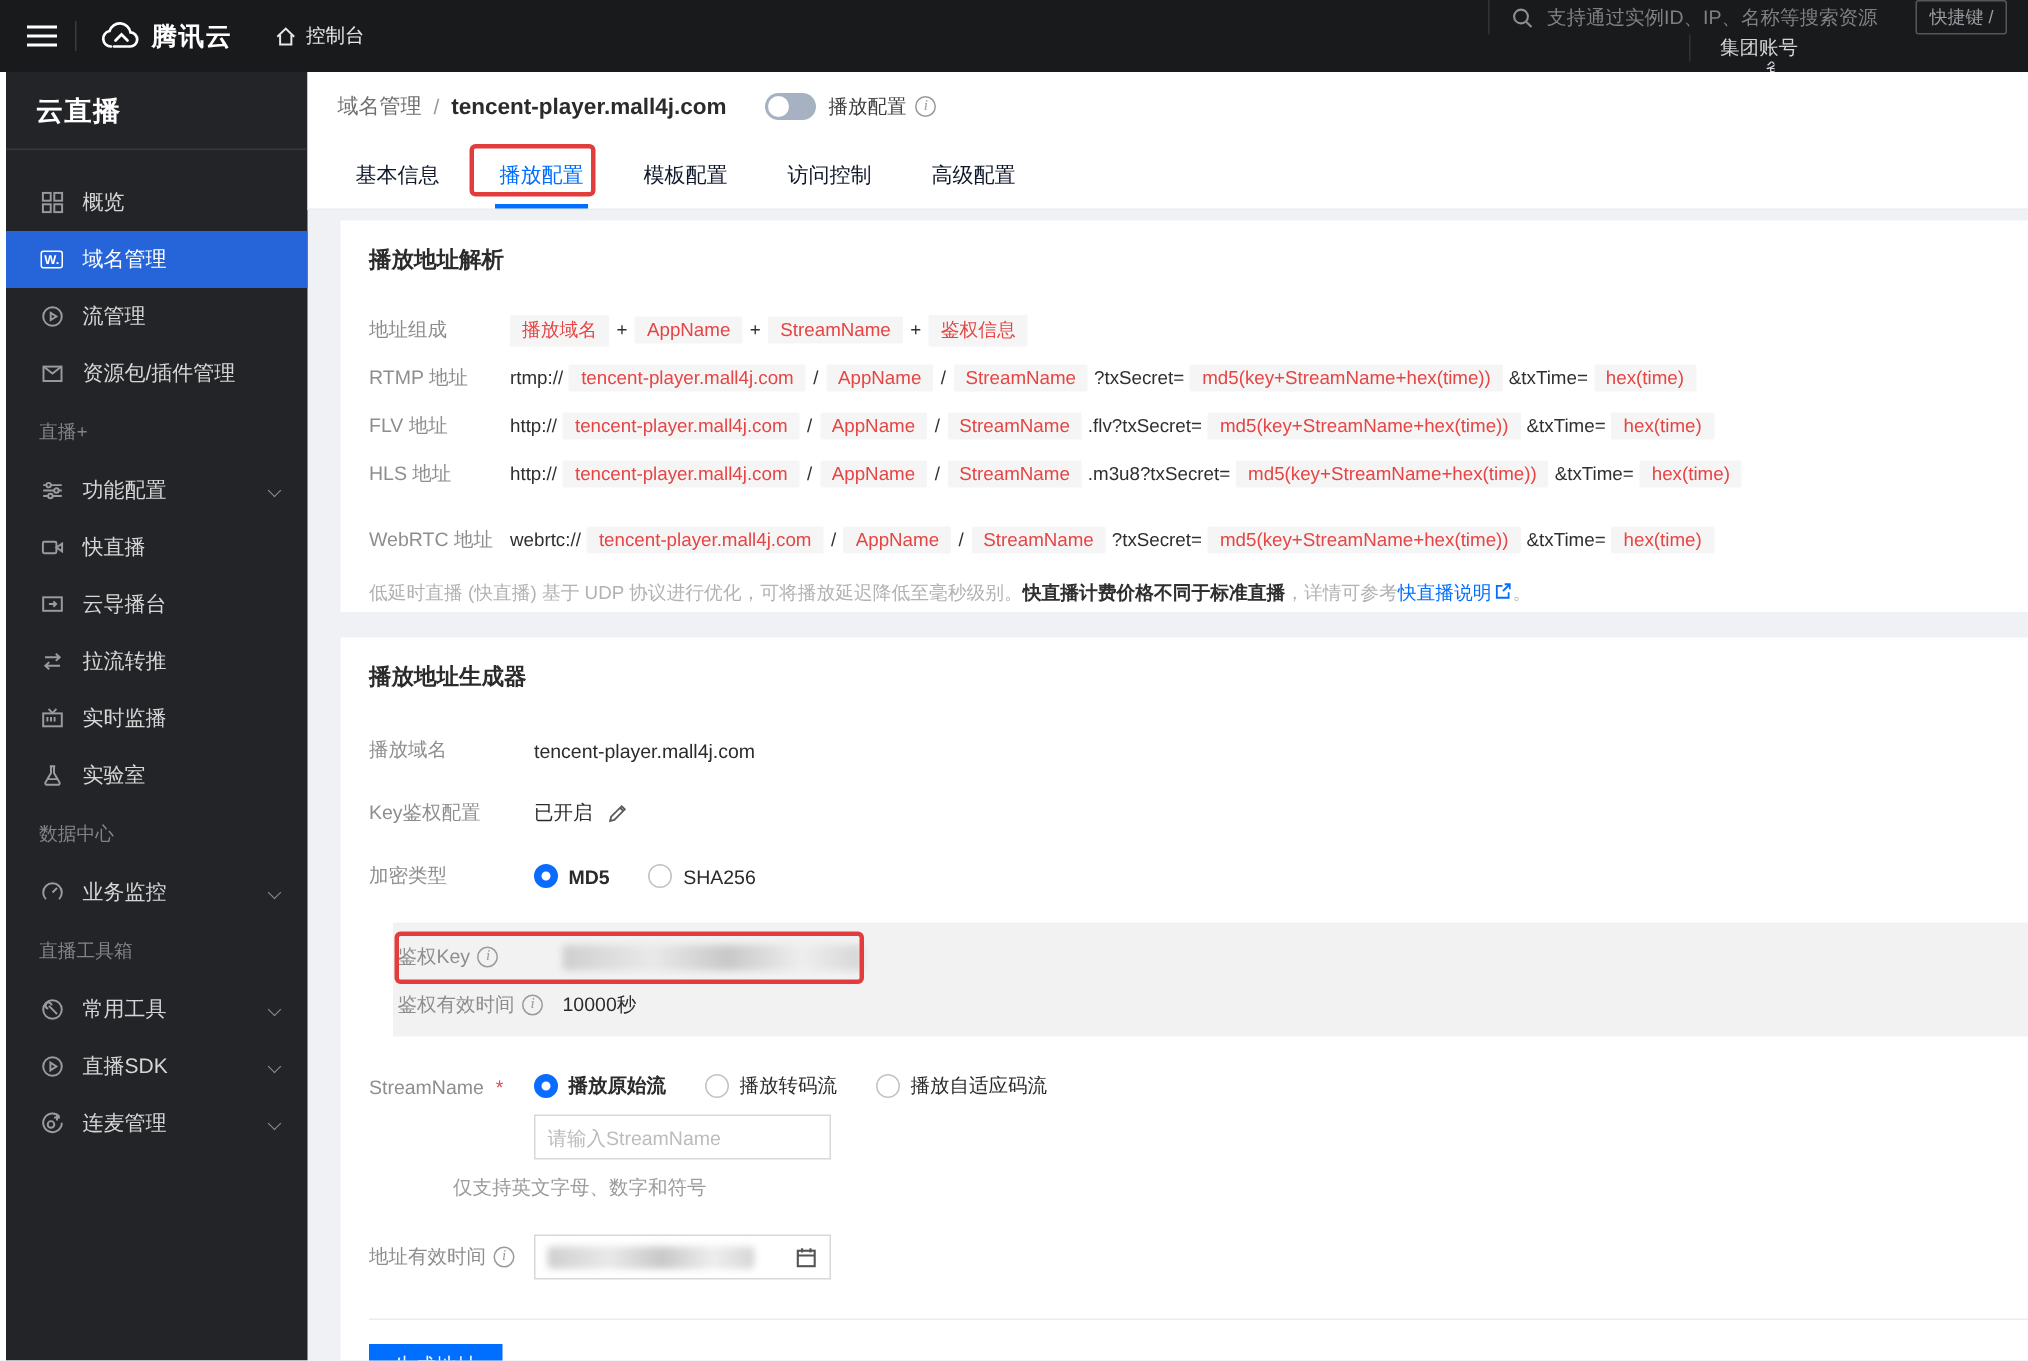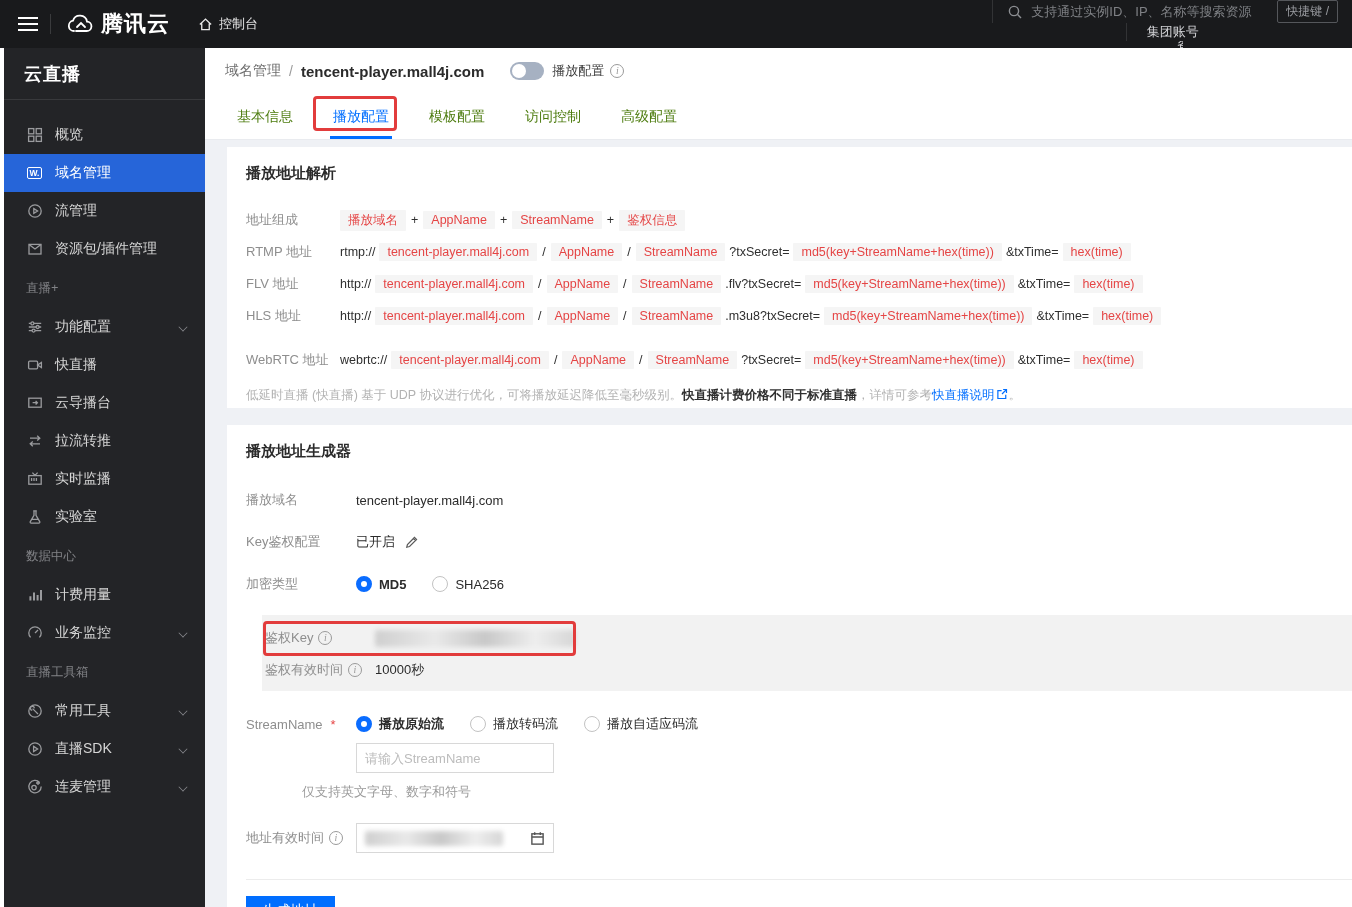--- a/index.html
+++ b/index.html
@@ -4,21 +4,21 @@
 <style>
   * { margin:0; padding:0; box-sizing:border-box; }
   html,body { width:1352px; height:907px; font-family:"Liberation Sans","DejaVu Sans",sans-serif; background:#eff1f5; overflow:hidden; position:relative; }
 
   
   .topbar { position:absolute; left:0; top:0; width:1352px; height:48px; background:#191a1c; display:flex; align-items:center; justify-content:space-between; z-index:30; }
   .tb-left { display:flex; align-items:center; height:100%; }
   .hamburger { width:46px; height:100%; display:flex; flex-direction:column; justify-content:center; gap:4px; padding-left:18px; cursor:pointer; }
   .hamburger span { display:block; width:20px; height:2px; background:#fff; }
   .tb-divider { width:1px; height:20px; background:#3a3b3d; margin:0 10px 0 4px; }
-  .brand { display:flex; align-items:center; gap:8px; color:#fff; font-size:22px; font-weight:bold; padding:0 14px 0 6px; letter-spacing:1px; cursor:pointer; }
+  .brand { display:flex; align-items:center; gap:8px; color:#fff; font-size:17px; font-weight:bold; padding:0 14px 0 6px; letter-spacing:1px; cursor:pointer; }
   .console { display:flex; align-items:center; gap:6px; color:#e8e8e8; font-size:13px; padding:0 14px; cursor:pointer; }
   .tb-right { display:flex; align-items:center; height:100%;flex-direction:column; }
   .tb-search { display:flex; align-items:center; gap:8px; border-left:1px solid #323335; padding:0 14px; height:100%; }
   .tb-search input { background:transparent; border:none; outline:none; color:#cfcfcf; font-size:13px; width:238px; }
   .tb-search input::placeholder { color:#7f8185; }
   .shortcut { border:1px solid #55575b; color:#9a9ca1; font-size:12px; padding:2px 8px; border-radius:2px; white-space:nowrap; }
   .tb-item { color:#d4d5d8; font-size:13px; padding:0 20px; border-left:1px solid #323335; height:100%; display:flex; align-items:center; cursor:pointer; white-space:nowrap; }
   .tb-item.cut { border-left:none; padding:0 0 0 16px; overflow:hidden; width:22px; }
 
   
@@ -39,21 +39,21 @@
   .page-header { position:absolute; left:205px; top:48px; width:1147px; height:92px; background:#fff; z-index:5; }
   .breadcrumb { display:flex; align-items:center; padding:14px 0 0 20px; }
   .bc-parent { color:#6e6e6e; font-size:14px; cursor:pointer; }
   .bc-sep { color:#9a9a9a; margin:0 8px; font-size:14px; }
   .bc-current { color:#2b2b2b; font-size:15px; font-weight:bold; }
   .toggle { width:34px; height:18px; background:#a6b1c2; border-radius:9px; margin:0 8px 0 26px; position:relative; cursor:pointer; }
   .toggle .knob { position:absolute; left:2px; top:2px; width:14px; height:14px; border-radius:50%; background:#fff; }
   .toggle-label { font-size:13px; color:#3c3c3c; margin-right:6px; }
   .info-i { display:inline-block; width:14px; height:14px; border:1px solid #9a9a9a; border-radius:50%; color:#9a9a9a; font-size:10px; line-height:12px; text-align:center; font-family:"Liberation Serif",serif; font-style:italic; flex:none; }
   .tabs { position:absolute; left:0; top:49px; width:100%; height:43px; padding-left:32px; border-bottom:1px solid #e9ebef; display:flex; }
-  .tab { font-size:14px; color:#4d7c0f; margin-right:40px; padding-top:11px; position:relative; cursor:pointer; }
+  .tab { font-size:14px; color:#0f172a; margin-right:40px; padding-top:11px; position:relative; cursor:pointer; }
   .tab.active { color:#006eff; font-weight:normal; }
   .tab.active::after { content:""; position:absolute; left:-3px; right:-3px; bottom:0; height:3px; background:#006eff; }
   .hl-box { position:absolute; border:3px solid #e23c3c; border-radius:4px; pointer-events:none; z-index:20; }
   .hl-tab { left:108px; top:48px; width:84px; height:35px; }
 
   
   .card { position:absolute; left:227px; width:1125px; background:#fff; }
   .card1 { top:147px; height:261px; padding:17px 0 0 19px; }
   .card2 { top:425px; height:482px; padding:17px 0 0 19px; }
   .card-title { font-size:15px; font-weight:bold; color:#2b2b2b; }
@@ -226,28 +226,20 @@
           <svg width="16" height="16" viewBox="0 0 16 16">
             <path d="M6.2 1.8 h3.6 M7 1.8 v4.6 l-3.7 6.3 a1 1 0 0 0 .9 1.5 h7.6 a1 1 0 0 0 .9-1.5 L9 6.4 V1.8 M4.6 10.4 h6.8"></path>
           </svg>
         </span>
       <span>实验室</span>
     </div>
     <div class="sb-sec">数据中心</div>
     <div class="sb-item">
       <span class="ic">
           <svg width="16" height="16" viewBox="0 0 16 16">
-            <path d="M3.4 13.6 V9.2 M7 13.6 V5.6 M10.6 13.6 V8 M14 13.6 V3" stroke-width="2"></path>
-          </svg>
-        </span>
-      <span>计费用量</span>
-    </div>
-    <div class="sb-item">
-      <span class="ic">
-          <svg width="16" height="16" viewBox="0 0 16 16">
             <path d="M12.4 12.4 a6.2 6.2 0 1 0-8.8 0"></path>
             <path d="M8 8 L11 5"></path>
           </svg>
         </span>
       <span>业务监控</span>
       <span class="sb-chev"></span>
     </div>
     <div class="sb-sec">直播工具箱</div>
     <div class="sb-item">
       <span class="ic">

